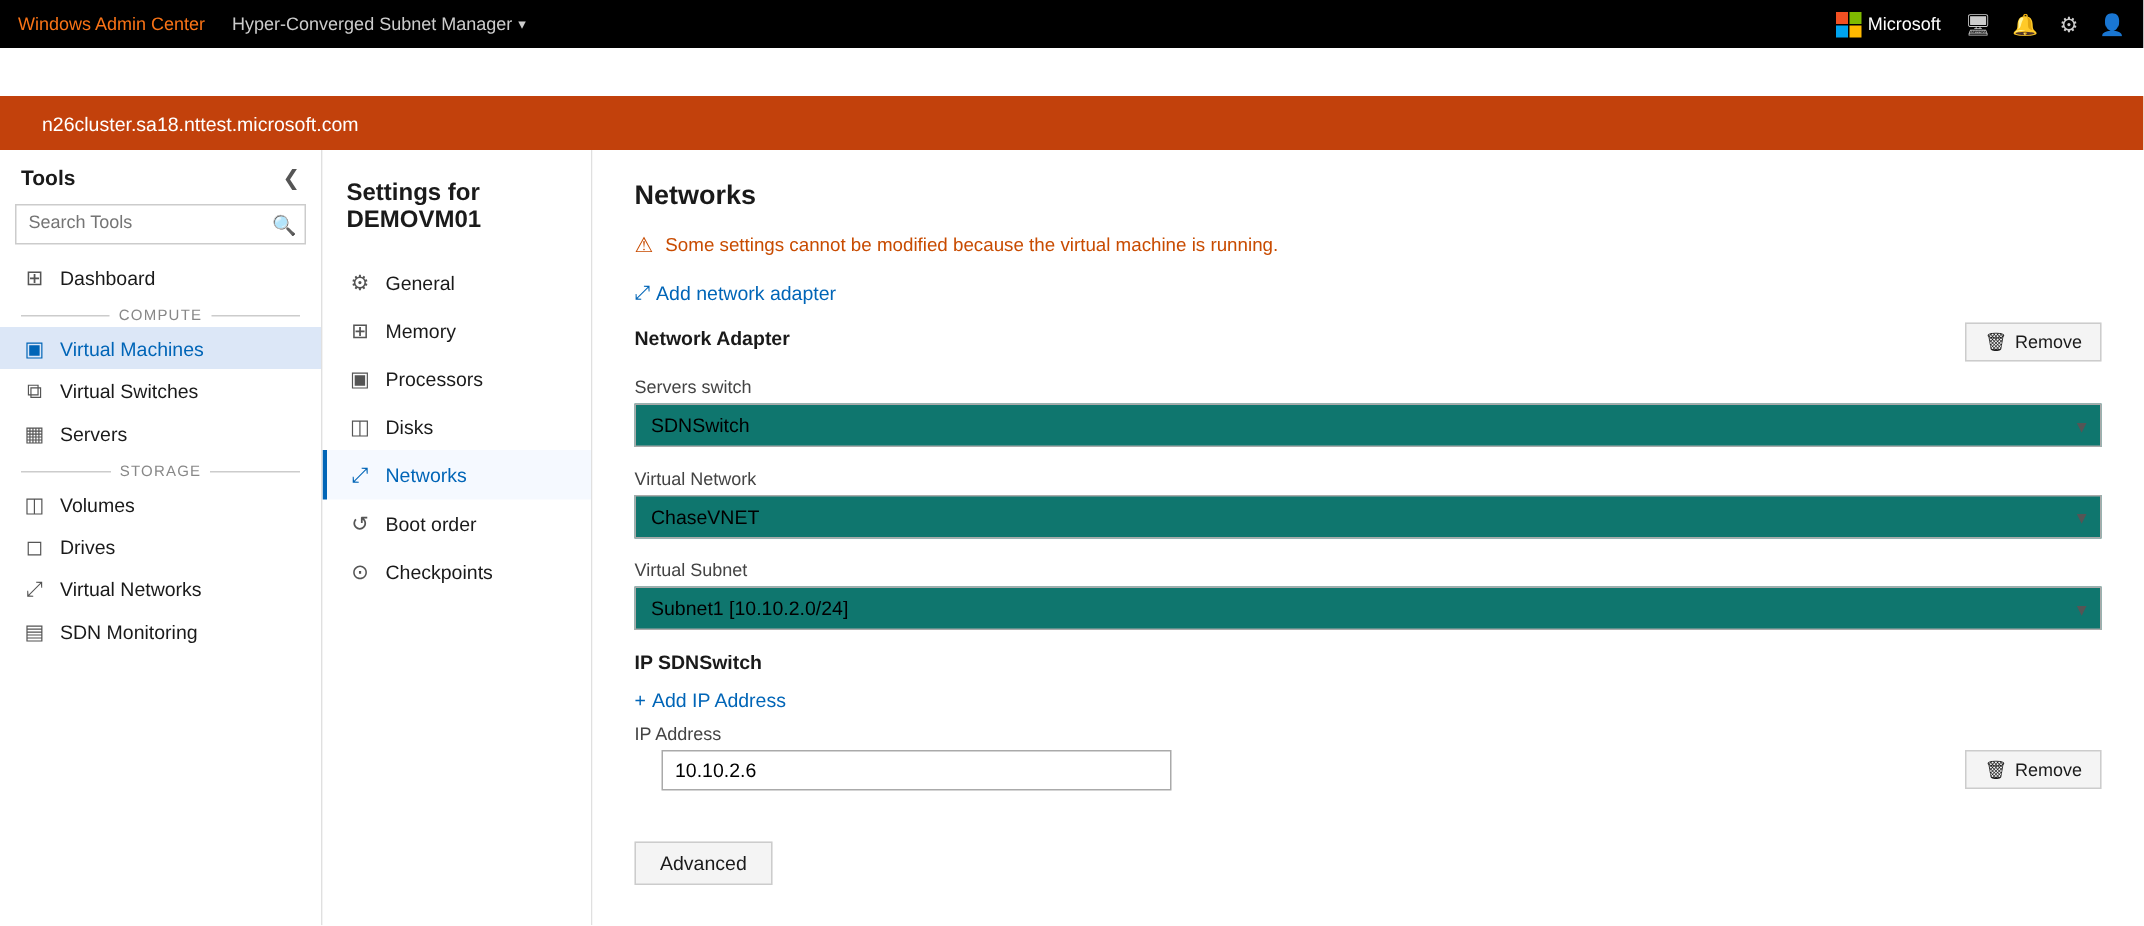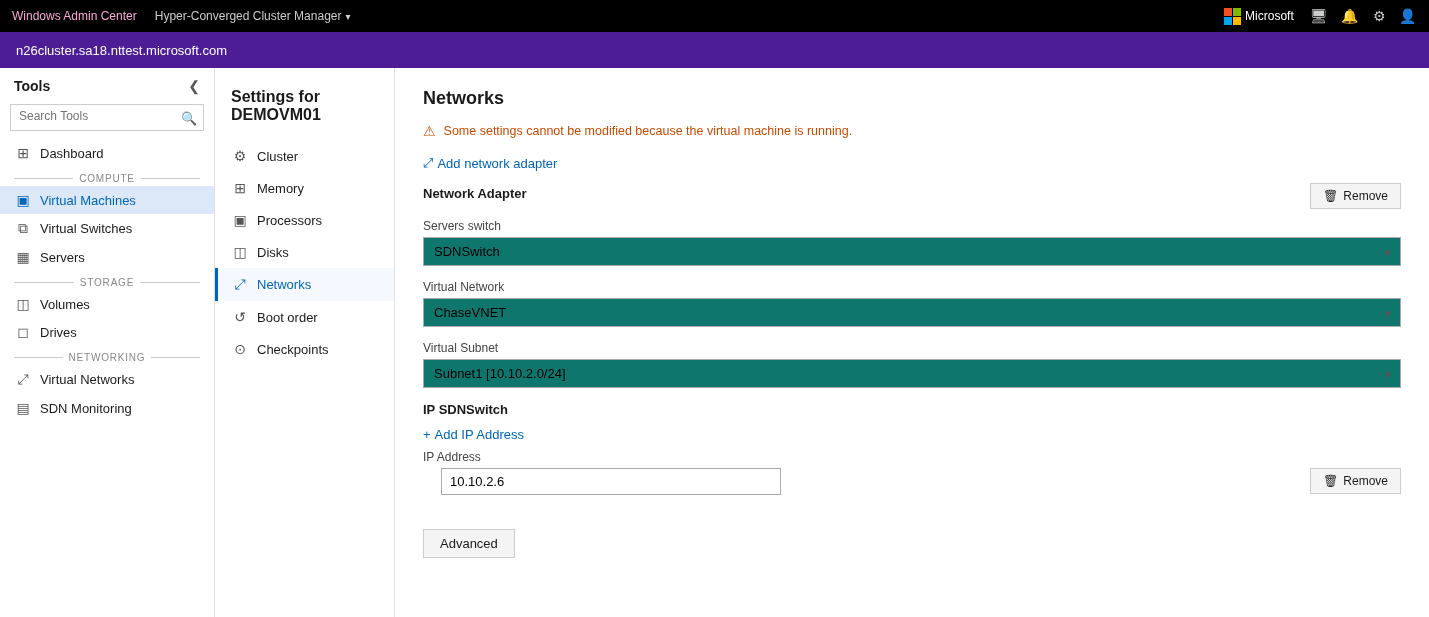--- a/index.html
+++ b/index.html
@@ -8,42 +8,43 @@
     
     .topbar {
       background: #000;
       color: #fff;
       display: flex;
       align-items: center;
       height: 32px;
       padding: 0 12px;
       flex-shrink: 0;
     }
-    .topbar-title { font-size: 12px; color: #f9a8d4; margin-right: 18px; }
+    .topbar-title { font-size: 12px; color: #f97316; margin-right: 18px; }
     .topbar-cluster { font-size: 12px; color: #ccc; display: flex; align-items: center; gap: 4px; }
     .topbar-cluster .chevron { font-size: 10px; }
     .topbar-spacer { flex: 1; }
     .topbar-ms { display: flex; align-items: center; gap: 4px; font-size: 12px; }
     .ms-red { background: #f25022; }
     .ms-green { background: #7fba00; }
     .ms-blue { background: #00a4ef; }
     .ms-yellow { background: #ffb900; }
     .ms-grid { display: grid; grid-template-columns: 1fr 1fr; grid-template-rows: 1fr 1fr; gap: 1px; width: 17px; height: 17px; }
     .topbar-icons { display: flex; align-items: center; gap: 14px; margin-left: 16px; }
     .topbar-icon { color: #ccc; font-size: 14px; cursor: pointer; }
 
     
     .breadcrumb-bar {
-      background: #4c1d95;
+      background: #c2410c;
       color: #fff;
       height: 36px;
       display: flex;
       align-items: center;
-      padding: 0 16px;
+      padding: 0 28px;
       flex-shrink: 0;
+      margin-top: 32px;
     }
     .breadcrumb-bar span { font-size: 13px; font-weight: 500; }
 
     
     .main-layout {
       display: flex;
       flex: 1;
       overflow: hidden;
     }
 
@@ -289,21 +290,21 @@
     }
 
     .section-heading { font-size: 13px; font-weight: 600; margin-bottom: 10px; }
   </style>
 </head>
 <body>
 
 <div class="topbar">
   <span class="topbar-title">Windows Admin Center</span>
   <span class="topbar-cluster">
-    <span>Hyper-Converged Cluster Manager</span>
+    <span>Hyper-Converged Subnet Manager</span>
     <span class="chevron">▾</span>
   </span>
   <div class="topbar-spacer"></div>
   <div class="topbar-ms">
     <div class="ms-grid">
       <span class="ms-red"></span>
         <span class="ms-green"></span>
       <span class="ms-blue"></span>
         <span class="ms-yellow"></span>
     </div>
@@ -363,43 +364,40 @@
 
     <div class="sidebar-item">
       <span class="sidebar-item-icon">◫</span>
       <span>Volumes</span>
     </div>
     <div class="sidebar-item">
       <span class="sidebar-item-icon">◻</span>
       <span>Drives</span>
     </div>
 
-    <div class="sidebar-section-divider">
-      <span>NETWORKING</span>
-    </div>
 
     <div class="sidebar-item">
       <span class="sidebar-item-icon">⤢</span>
       <span>Virtual Networks</span>
     </div>
     <div class="sidebar-item">
       <span class="sidebar-item-icon">▤</span>
       <span>SDN Monitoring</span>
     </div>
   </div>
 
   <div class="content-area">
     <div class="settings-layout">
 
       <div class="settings-nav">
         <div class="settings-nav-header">Settings for DEMOVM01</div>
 
         <div class="settings-nav-item">
           <span class="settings-nav-icon">⚙</span>
-          <span>Cluster</span>
+          <span>General</span>
         </div>
         <div class="settings-nav-item">
           <span class="settings-nav-icon">⊞</span>
           <span>Memory</span>
         </div>
         <div class="settings-nav-item">
           <span class="settings-nav-icon">▣</span>
           <span>Processors</span>
         </div>
         <div class="settings-nav-item">

